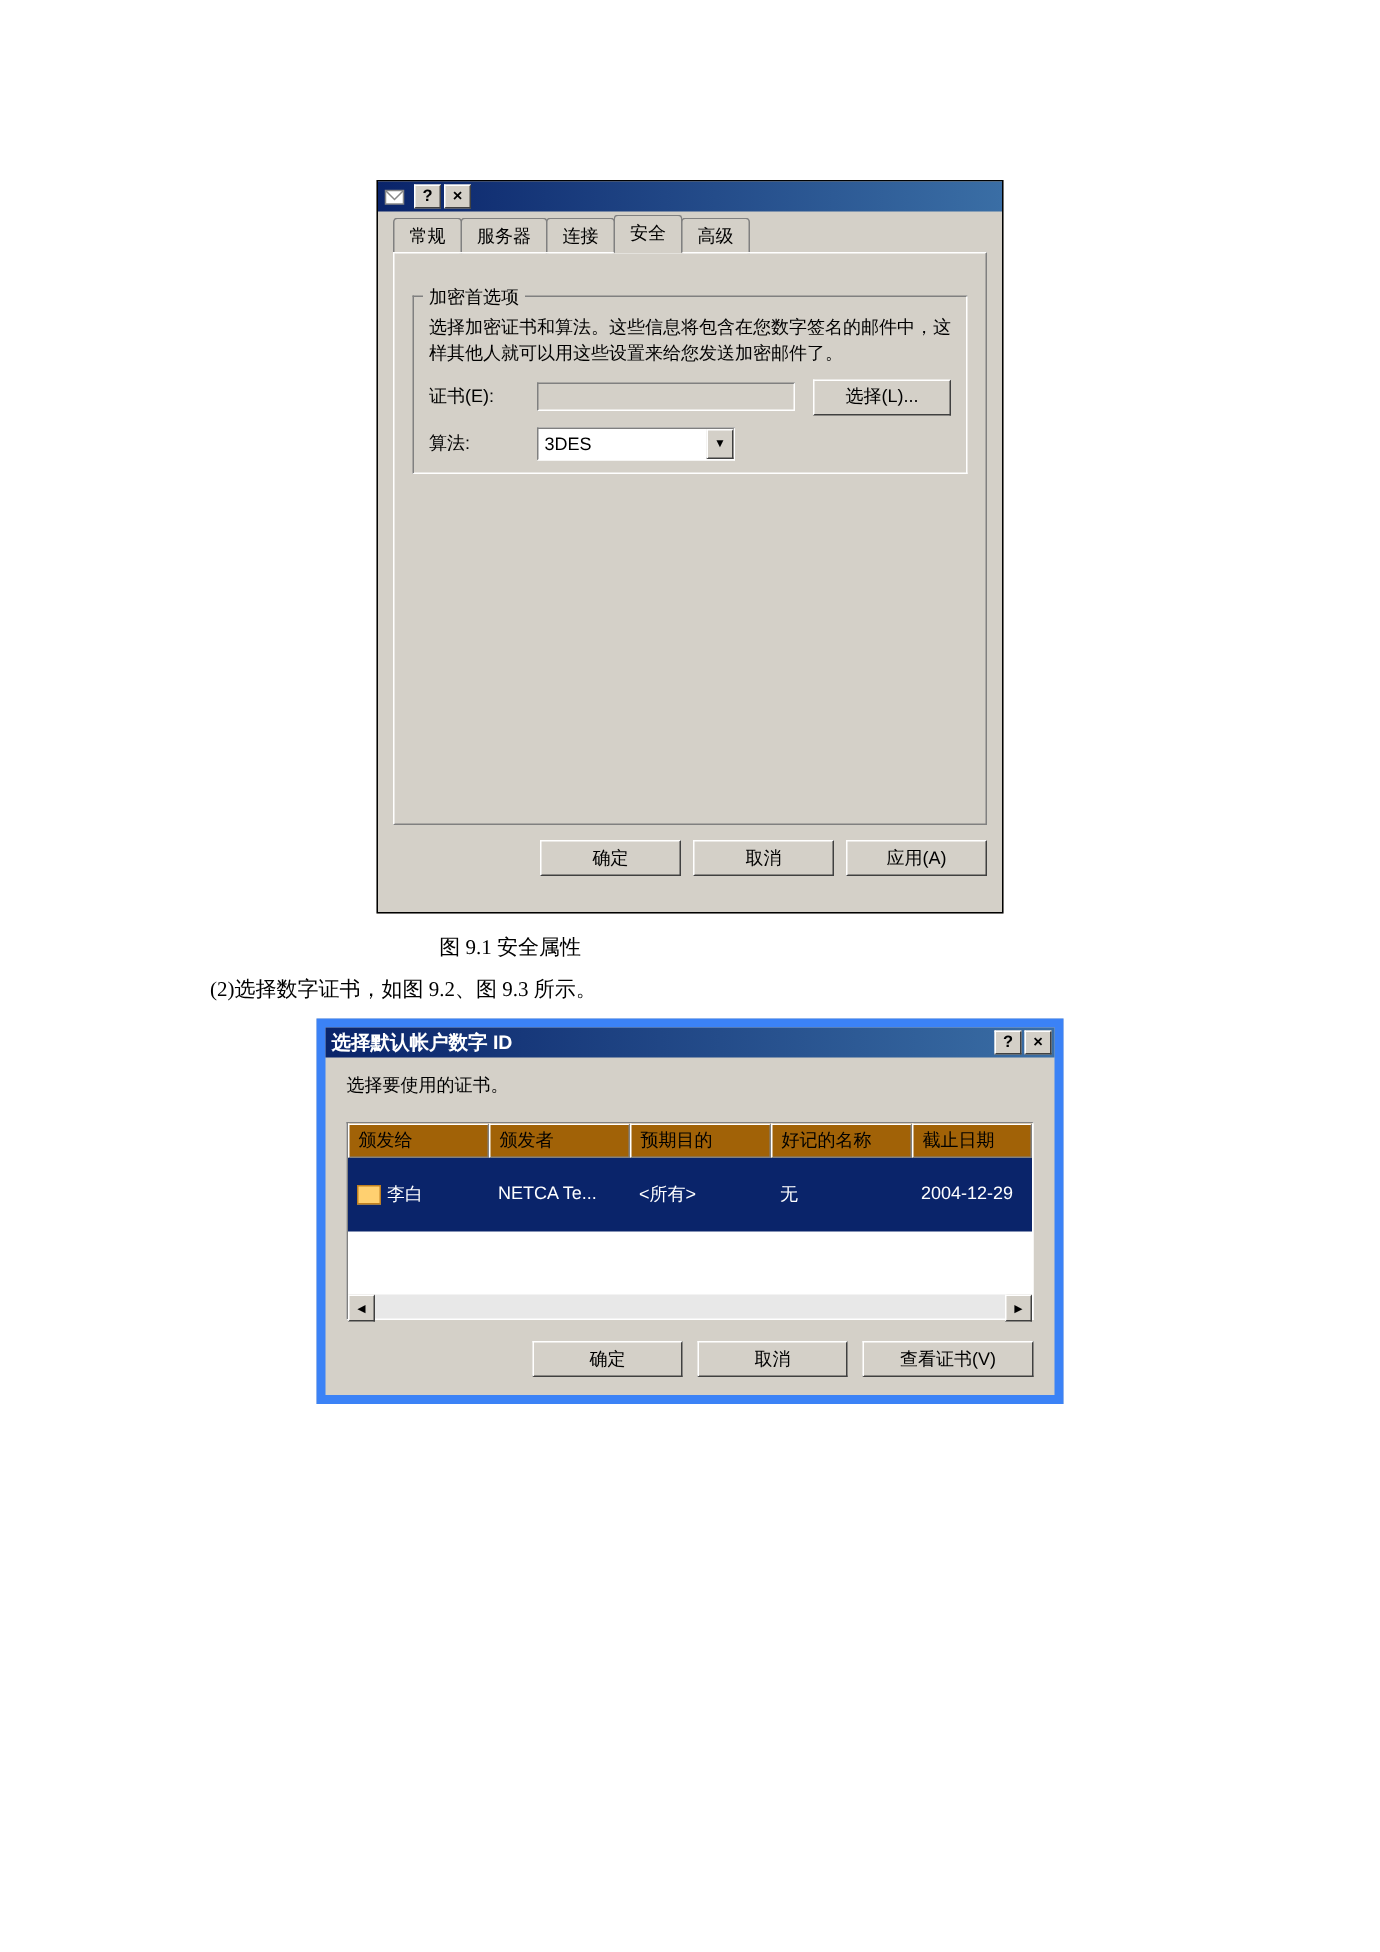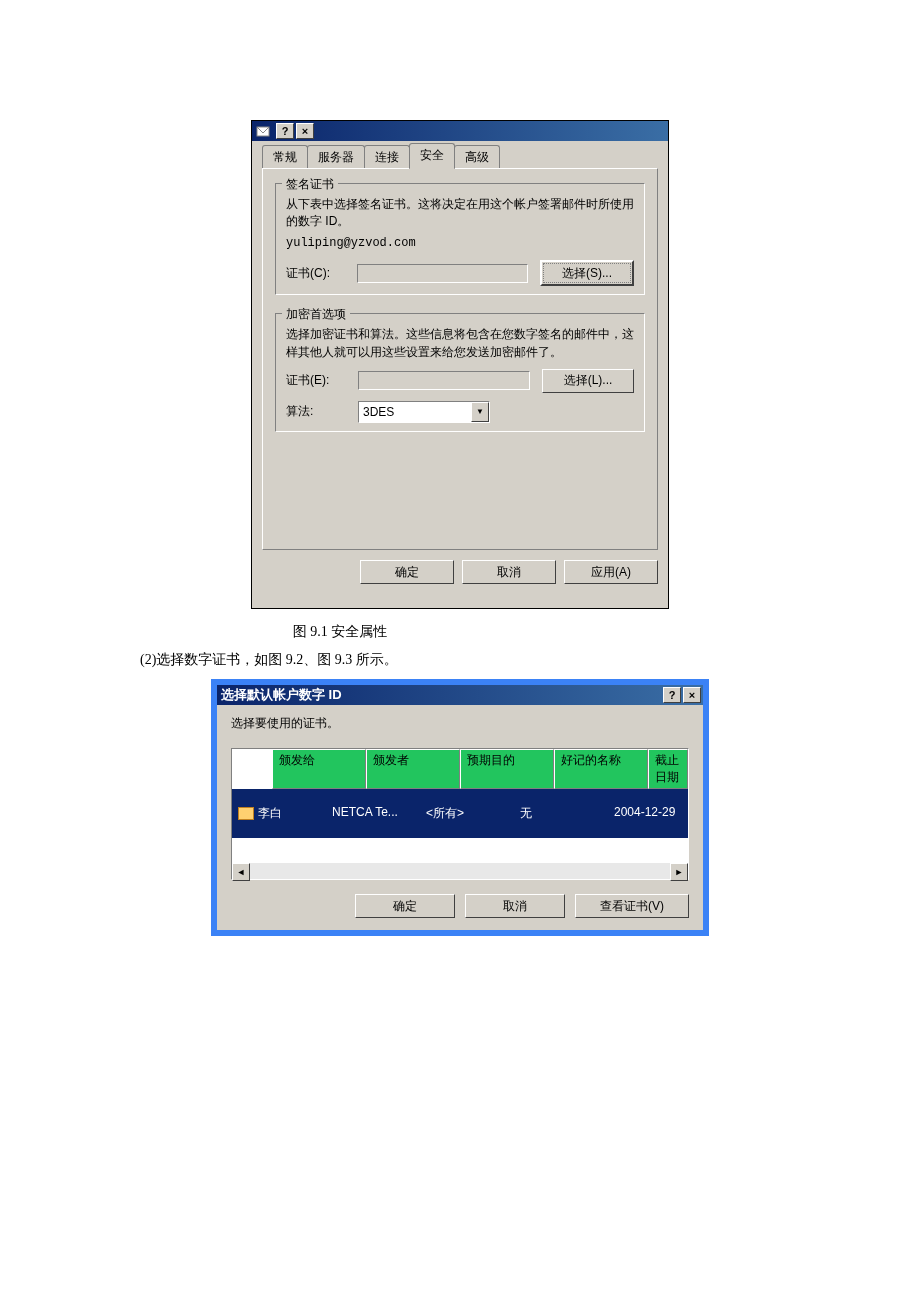--- a/index.html
+++ b/index.html
@@ -214,22 +214,21 @@
     .listview {
       border: 1px solid;
       border-color: #808080 #fff #fff #808080;
       background: #fff;
       height: 130px;
       display: flex;
       flex-direction: column;
     }
     .lv-headers {
       display: flex;
-      background: #22c55e;
-      margin-left: 40px;
+      background: #a16207;
     }
     .lv-col {
       border: 1px solid;
       border-color: #fff #808080 #808080 #fff;
       padding: 2px 6px;
       font-size: 12px;
       box-sizing: border-box;
     }
     .lv-row {
       display: flex;
@@ -302,30 +301,20 @@
       <div class="dlg-body">
         <div class="tabs">
           <div class="tab">常规</div>
           <div class="tab">服务器</div>
           <div class="tab">连接</div>
           <div class="tab active">安全</div>
           <div class="tab">高级</div>
         </div>
         <div class="tab-panel">
 
-          <div class="groupbox">
-            <span class="group-legend">签名证书</span>
-            <div class="group-desc">从下表中选择签名证书。这将决定在用这个帐户签署邮件时所使用的数字 ID。</div>
-            <div class="group-desc" style="font-family: 'Courier New', monospace;">yuliping@yzvod.com</div>
-            <div class="field-row">
-              <span class="field-label">证书(C):</span>
-              <span class="field-input readonly"></span>
-              <span class="btn default">选择(S)...</span>
-            </div>
-          </div>
 
           <div class="groupbox" style="margin-top:18px;">
             <span class="group-legend">加密首选项</span>
             <div class="group-desc">选择加密证书和算法。这些信息将包含在您数字签名的邮件中，这样其他人就可以用这些设置来给您发送加密邮件了。</div>
             <div class="field-row">
               <span class="field-label">证书(E):</span>
               <span class="field-input readonly"></span>
               <span class="btn">选择(L)...</span>
             </div>
             <div class="field-row">

